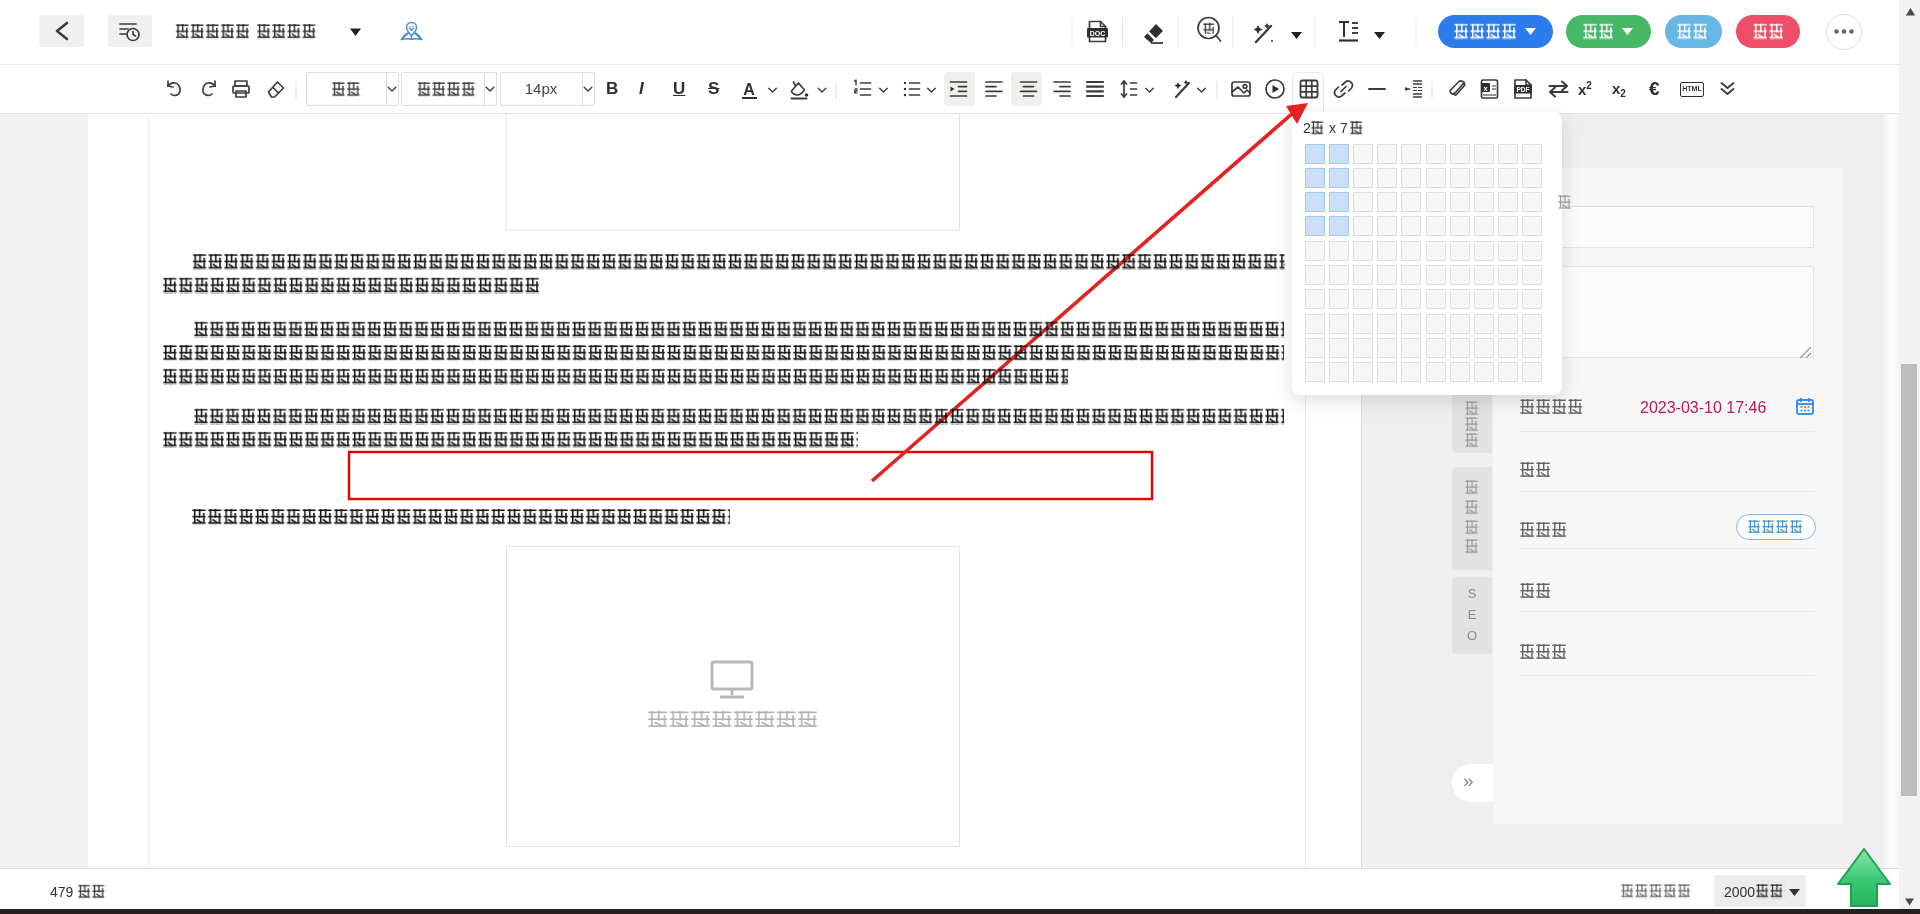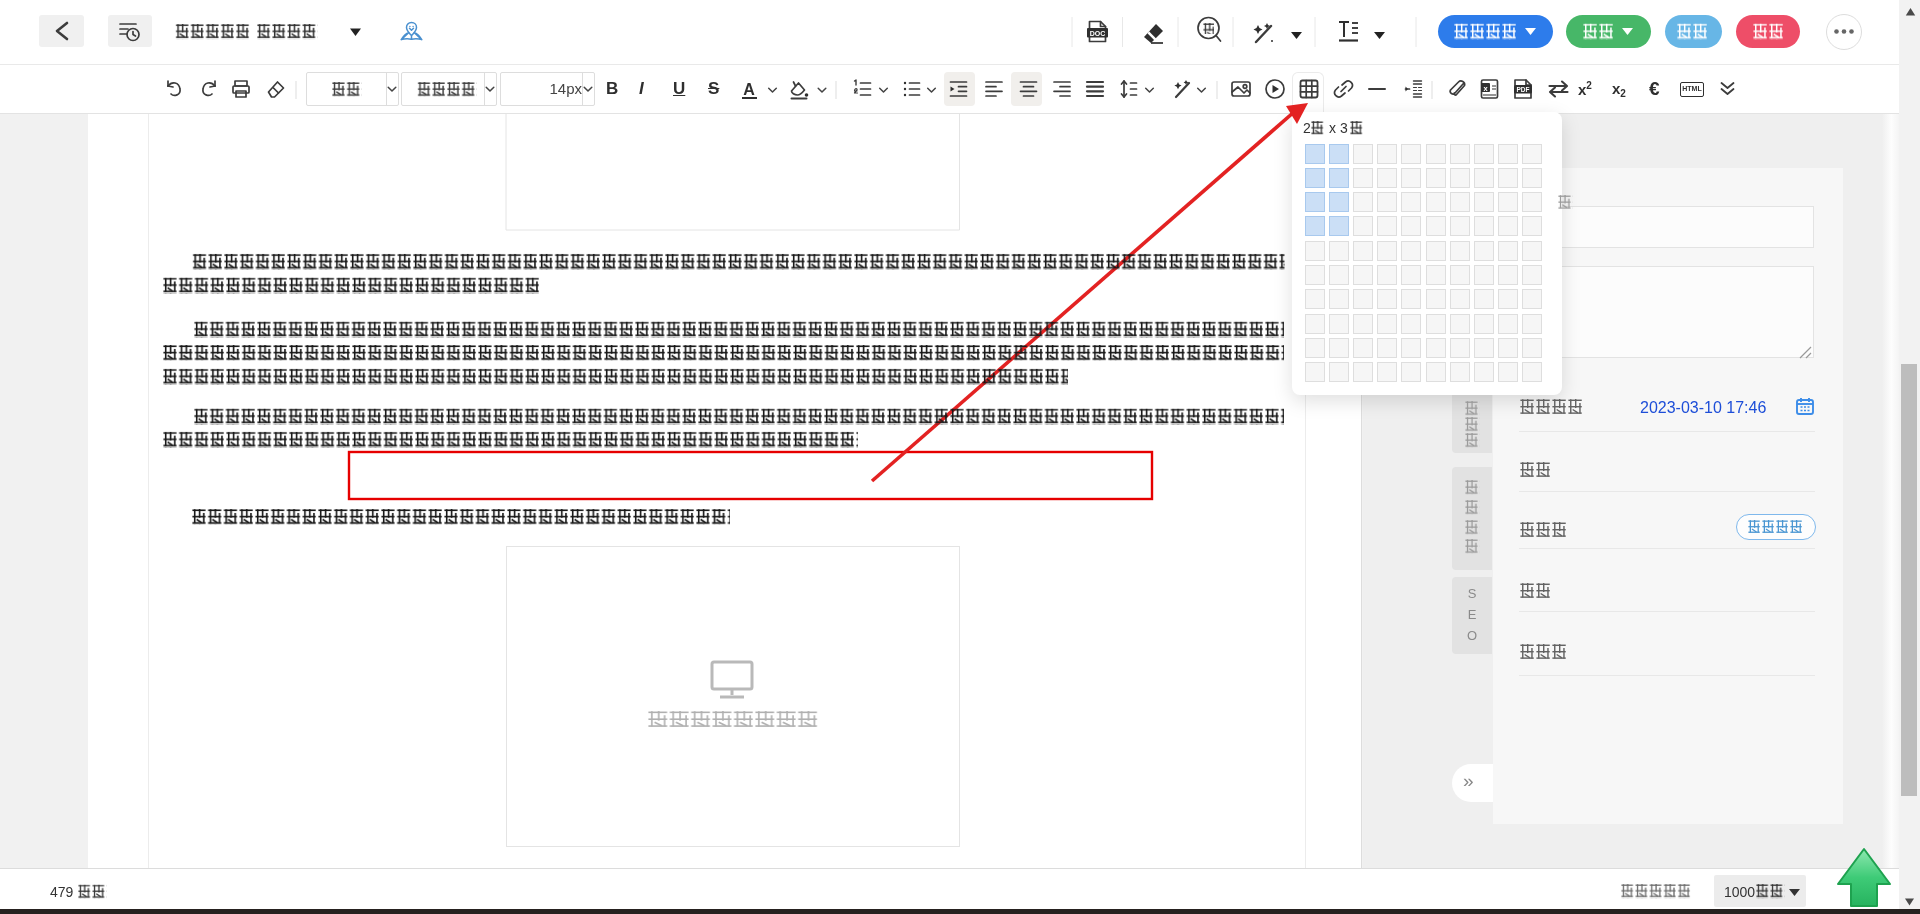--- a/index.html
+++ b/index.html
@@ -19,21 +19,21 @@
 <div class="abs" style="left:1566px;top:15px;width:85px;height:33px;background:#47b768;border-radius:17px"></div>
 <div class="abs" style="left:1665px;top:15px;width:57px;height:33px;background:#67b6e6;border-radius:17px"></div>
 <div class="abs" style="left:1736px;top:15px;width:64px;height:33px;background:#ee4e68;border-radius:17px"></div>
 <div class="abs" style="left:1826px;top:14px;width:36px;height:36px;background:#fff;border:1px solid #ddd;border-radius:50%"></div>
 <div class="abs" style="left:306px;top:72px;width:93px;height:34px;background:#fff;border:1px solid #ddd;border-radius:2px"></div>
 <div class="abs" style="left:386px;top:72px;width:1px;height:34px;background:#ddd"></div>
 <div class="abs" style="left:401px;top:72px;width:96px;height:34px;background:#fff;border:1px solid #ddd;border-radius:2px"></div>
 <div class="abs" style="left:484px;top:72px;width:1px;height:34px;background:#ddd"></div>
 <div class="abs" style="left:500px;top:72px;width:95px;height:34px;background:#fff;border:1px solid #ddd;border-radius:2px"></div>
 <div class="abs" style="left:582px;top:72px;width:1px;height:34px;background:#ddd"></div>
-<div class="abs" style="left:500px;top:80px;width:82px;height:18px;font-size:15px;color:#444;text-align:right">14px</div>
+<div class="abs" style="left:500px;top:80px;width:82px;height:18px;font-size:15px;color:#444;text-align:center">14px</div>
 <div class="abs" style="left:944px;top:72px;width:31px;height:34px;background:#f1efec;border-radius:4px"></div>
 <div class="abs" style="left:1011px;top:72px;width:31px;height:34px;background:#f1efec;border-radius:4px"></div>
 <div class="abs" style="left:1292px;top:72px;width:32px;height:42px;background:#fff;border:1px solid #ebebeb;border-bottom:none;border-radius:6px 6px 0 0"></div>
 <div class="abs" style="left:606px;top:79px;width:20px;height:20px;font-size:17px;font-weight:700;color:#2f2f2f">B</div>
 <div class="abs" style="left:639px;top:79px;width:20px;height:20px;font-size:17px;font-style:italic;font-weight:600;color:#2f2f2f">I</div>
 <div class="abs" style="left:673px;top:79px;width:20px;height:20px;font-size:17px;font-weight:600;color:#2f2f2f;text-decoration:underline">U</div>
 <div class="abs" style="left:708px;top:79px;width:20px;height:20px;font-size:17px;font-weight:600;color:#2f2f2f;text-decoration:line-through">S</div>
 <div class="abs" style="left:1578px;top:80px;width:30px;height:20px;font-size:15px;font-weight:700;color:#2f2f2f">x<span style="font-size:10px;vertical-align:6px">2</span></div>
 <div class="abs" style="left:1612px;top:80px;width:30px;height:20px;font-size:15px;font-weight:700;color:#2f2f2f">x<span style="font-size:10px;vertical-align:-3px">2</span></div>
 <div class="abs" style="left:1649px;top:78px;width:20px;height:22px;font-size:19px;font-weight:700;color:#2f2f2f">€</div>
@@ -133,39 +133,39 @@
 <div class="abs" style="left:1328.7px;top:362.2px;width:20px;height:20px;z-index:6;background:#f6f6f6;border:1px solid #dedede"></div>
 <div class="abs" style="left:1352.9px;top:362.2px;width:20px;height:20px;z-index:6;background:#f6f6f6;border:1px solid #dedede"></div>
 <div class="abs" style="left:1377.1px;top:362.2px;width:20px;height:20px;z-index:6;background:#f6f6f6;border:1px solid #dedede"></div>
 <div class="abs" style="left:1401.3px;top:362.2px;width:20px;height:20px;z-index:6;background:#f6f6f6;border:1px solid #dedede"></div>
 <div class="abs" style="left:1425.5px;top:362.2px;width:20px;height:20px;z-index:6;background:#f6f6f6;border:1px solid #dedede"></div>
 <div class="abs" style="left:1449.7px;top:362.2px;width:20px;height:20px;z-index:6;background:#f6f6f6;border:1px solid #dedede"></div>
 <div class="abs" style="left:1473.9px;top:362.2px;width:20px;height:20px;z-index:6;background:#f6f6f6;border:1px solid #dedede"></div>
 <div class="abs" style="left:1498.1px;top:362.2px;width:20px;height:20px;z-index:6;background:#f6f6f6;border:1px solid #dedede"></div>
 <div class="abs" style="left:1522.3px;top:362.2px;width:20px;height:20px;z-index:6;background:#f6f6f6;border:1px solid #dedede"></div>
 <div class="abs" style="left:1303px;top:120px;width:90px;height:16px;font-size:14px;color:#333;z-index:7">2</div>
-<div class="abs" style="left:1329px;top:120px;width:30px;height:16px;font-size:14px;color:#333;z-index:7">x 3</div>
+<div class="abs" style="left:1329px;top:120px;width:30px;height:16px;font-size:14px;color:#333;z-index:7">x 7</div>
 <div class="abs" style="left:1519px;top:206px;width:295px;height:42px;background:#fcfcfc;border:1px solid #e3e3e3"></div>
 <div class="abs" style="left:1519px;top:266px;width:295px;height:92px;background:#fcfcfc;border:1px solid #e3e3e3"></div>
 <div class="abs" style="left:1519px;top:431px;width:296px;height:1px;background:#e8e8e8"></div>
 <div class="abs" style="left:1519px;top:491px;width:296px;height:1px;background:#e8e8e8"></div>
 <div class="abs" style="left:1519px;top:548px;width:296px;height:1px;background:#e8e8e8"></div>
 <div class="abs" style="left:1519px;top:611px;width:296px;height:1px;background:#e8e8e8"></div>
 <div class="abs" style="left:1519px;top:675px;width:296px;height:1px;background:#e8e8e8"></div>
-<div class="abs" style="left:1640px;top:399px;width:170px;height:18px;font-size:16px;color:#1d4ed8">2023-03-10 17:46</div>
+<div class="abs" style="left:1640px;top:399px;width:170px;height:18px;font-size:16px;color:#be185d">2023-03-10 17:46</div>
 <div class="abs" style="left:1736px;top:514px;width:80px;height:26px;border:1px solid #7fb8ec;border-radius:13px;background:#fdfdfd"></div>
 <div class="abs" style="left:1452px;top:372px;width:40px;height:81px;background:#e2e2e2;border-radius:4px 0 0 4px"></div>
 <div class="abs" style="left:1452px;top:467px;width:40px;height:103px;background:#e2e2e2;border-radius:4px 0 0 4px"></div>
 <div class="abs" style="left:1452px;top:577px;width:40px;height:77px;background:#e2e2e2;border-radius:4px 0 0 4px"></div>
 <div class="abs" style="left:1457px;top:583px;width:30px;height:66px;font-size:13px;color:#8a8a8a;text-align:center;line-height:21px">S<br>E<br>O</div>
 <div class="abs" style="left:1452px;top:764px;width:41px;height:38px;background:#fff;border-radius:19px 0 0 19px"></div>
 <div class="abs" style="left:1463px;top:770px;width:24px;height:24px;font-size:19px;color:#888">»</div>
 <div class="abs" style="left:50px;top:884px;width:30px;height:16px;font-size:14px;color:#333">479</div>
 <div class="abs" style="left:1714px;top:875px;width:92px;height:32px;background:#ececec;border-radius:2px"></div>
-<div class="abs" style="left:1724px;top:884px;width:40px;height:16px;font-size:14px;color:#333">1000</div>
+<div class="abs" style="left:1724px;top:884px;width:40px;height:16px;font-size:14px;color:#333">2000</div>
 <div class="abs" style="left:506px;top:546px;width:454px;height:301px;background:#fff;border:1px solid #e4e4e4"></div>
 <div class="abs" style="left:1899px;top:0;width:21px;height:909px;background:#f2f2f2"></div>
 <div class="abs" style="left:1882px;top:114px;width:17px;height:754px;background:linear-gradient(90deg,#efefef,#fdfdfd 55%,#f4f4f4)"></div>
 <div class="abs" style="left:1901px;top:364px;width:16px;height:432px;background:#bdbdbd"></div>
 <svg class="abs" style="left:0;top:0;z-index:10" width="1920" height="914" viewBox="0 0 1920 914">
 <defs>
 <pattern id="p16k" width="15.75" height="15.75" patternUnits="userSpaceOnUse">
         <g stroke="#161616" stroke-width="1.6" fill="none">
           <path d="M0.4 1.26H13.5"></path>
           <path d="M0.4 7.58H13.5"></path>

